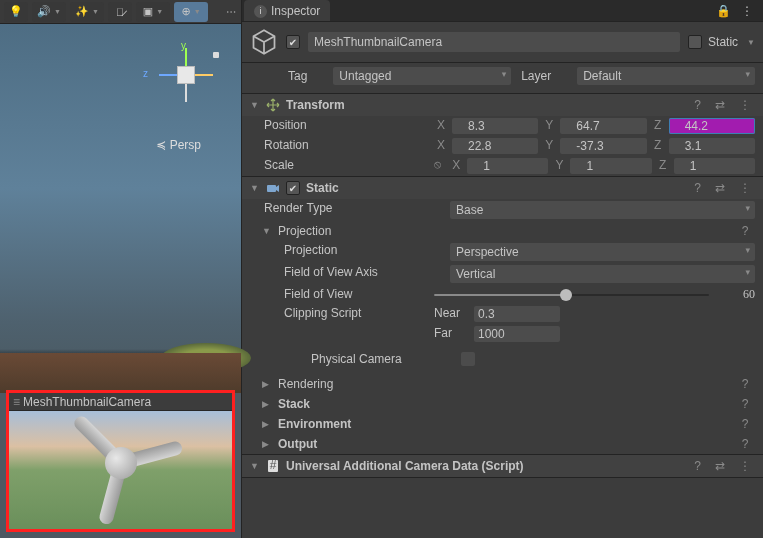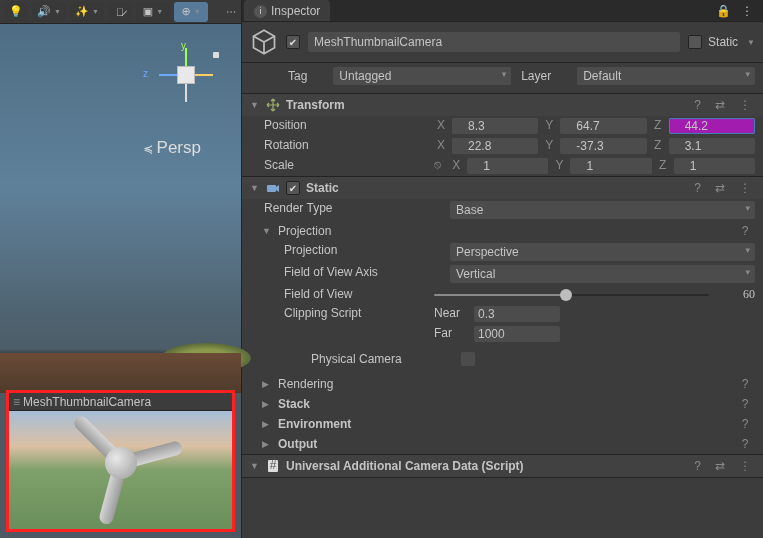--- a/index.html
+++ b/index.html
@@ -32,21 +32,21 @@
   .gizmo .arr.y{left:30px;top:0;color:#9fff50;}
   .gizmo .arr.z{left:-8px;top:28px;color:#6ea8ff;}
   .gizmo .arr.x{left:54px;top:28px;color:#ff5b5b;}
   .gizmo .line{position:absolute;background:rgba(255,255,255,.35);}
   .gizmo .line.v{left:34px;top:8px;width:2px;height:18px;background:#9fff50;}
   .gizmo .line.l{left:8px;top:34px;width:18px;height:2px;background:#6ea8ff;}
   .gizmo .line.r{left:44px;top:34px;width:18px;height:2px;background:#ffcc66;}
   .gizmo .line.d{left:34px;top:44px;width:2px;height:18px;background:#ddd;}
   .gizmo .sq{position:absolute;width:6px;height:6px;background:#ddd;border-radius:1px;}
   .gizmo .sq.s1{left:62px;top:12px;}
-  .persp{position:absolute;top:138px;right:40px;color:#ddd;font-size:17px;}
+  .persp{position:absolute;top:138px;right:40px;color:#ddd;font-size:12px;}
   .persp::before{content:"≼ ";font-size:12px;}
 
   .terrain{position:absolute;bottom:150px;right:-10px;width:90px;height:60px;background:radial-gradient(ellipse at center,#8a9a4a 40%,#5b6a3a 70%,transparent 75%);border-radius:50%;transform:rotateX(60deg);}
   .horizon{position:absolute;bottom:185px;left:0;right:0;height:4px;background:linear-gradient(180deg,rgba(0,0,0,0) 0%,rgba(0,0,0,.25) 100%);}
   .road{position:absolute;bottom:145px;left:0;right:0;height:40px;background:linear-gradient(180deg,#6a4a36 0%,#4e3b2b 100%);}
   .below-road{position:absolute;bottom:0;left:0;right:0;height:145px;background:#4e5862;}
 
   .cam-preview{position:absolute;left:6px;bottom:6px;right:6px;height:142px;border:3px solid #ff2020;background:#30343a;box-shadow:0 0 0 1px #000 inset;}
   .cam-titlebar{height:18px;background:#3c3c3c;display:flex;align-items:center;padding:0 4px;border-bottom:1px solid #262626;}
   .cam-titlebar .grip{letter-spacing:-2px;margin-right:5px;color:#888;}

